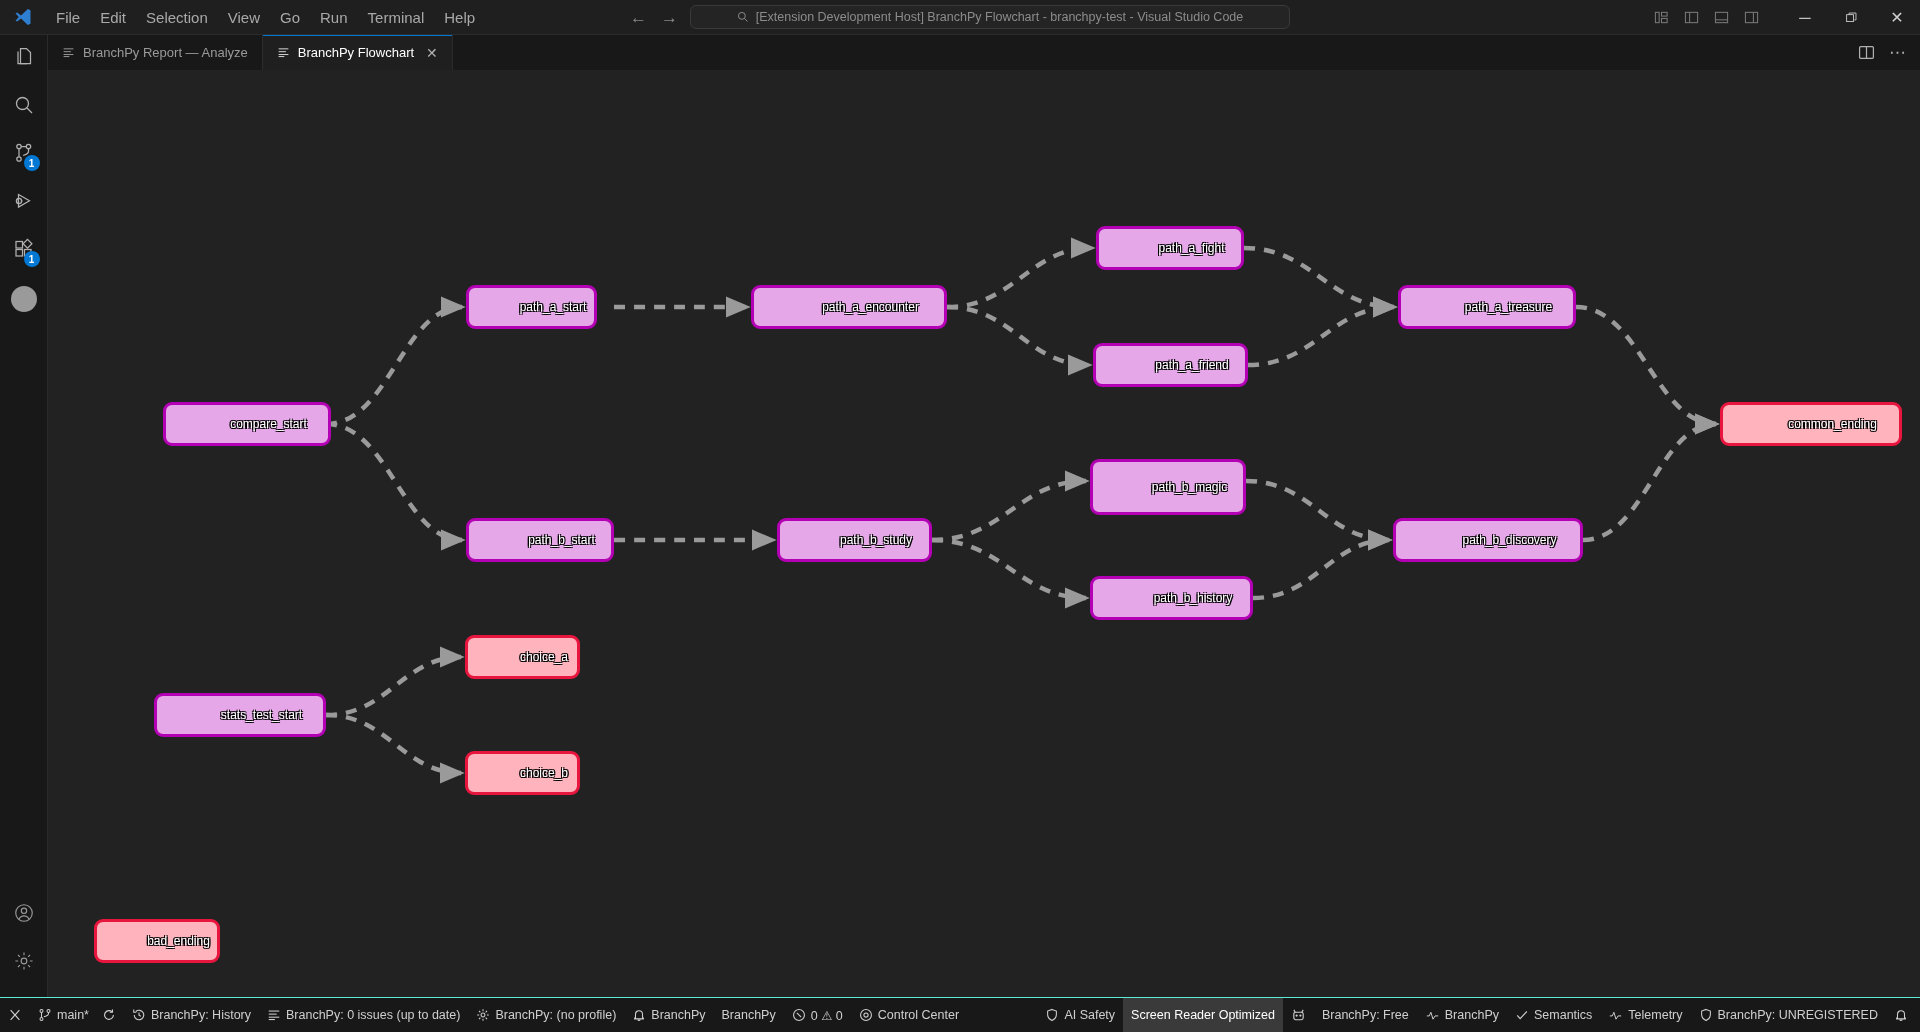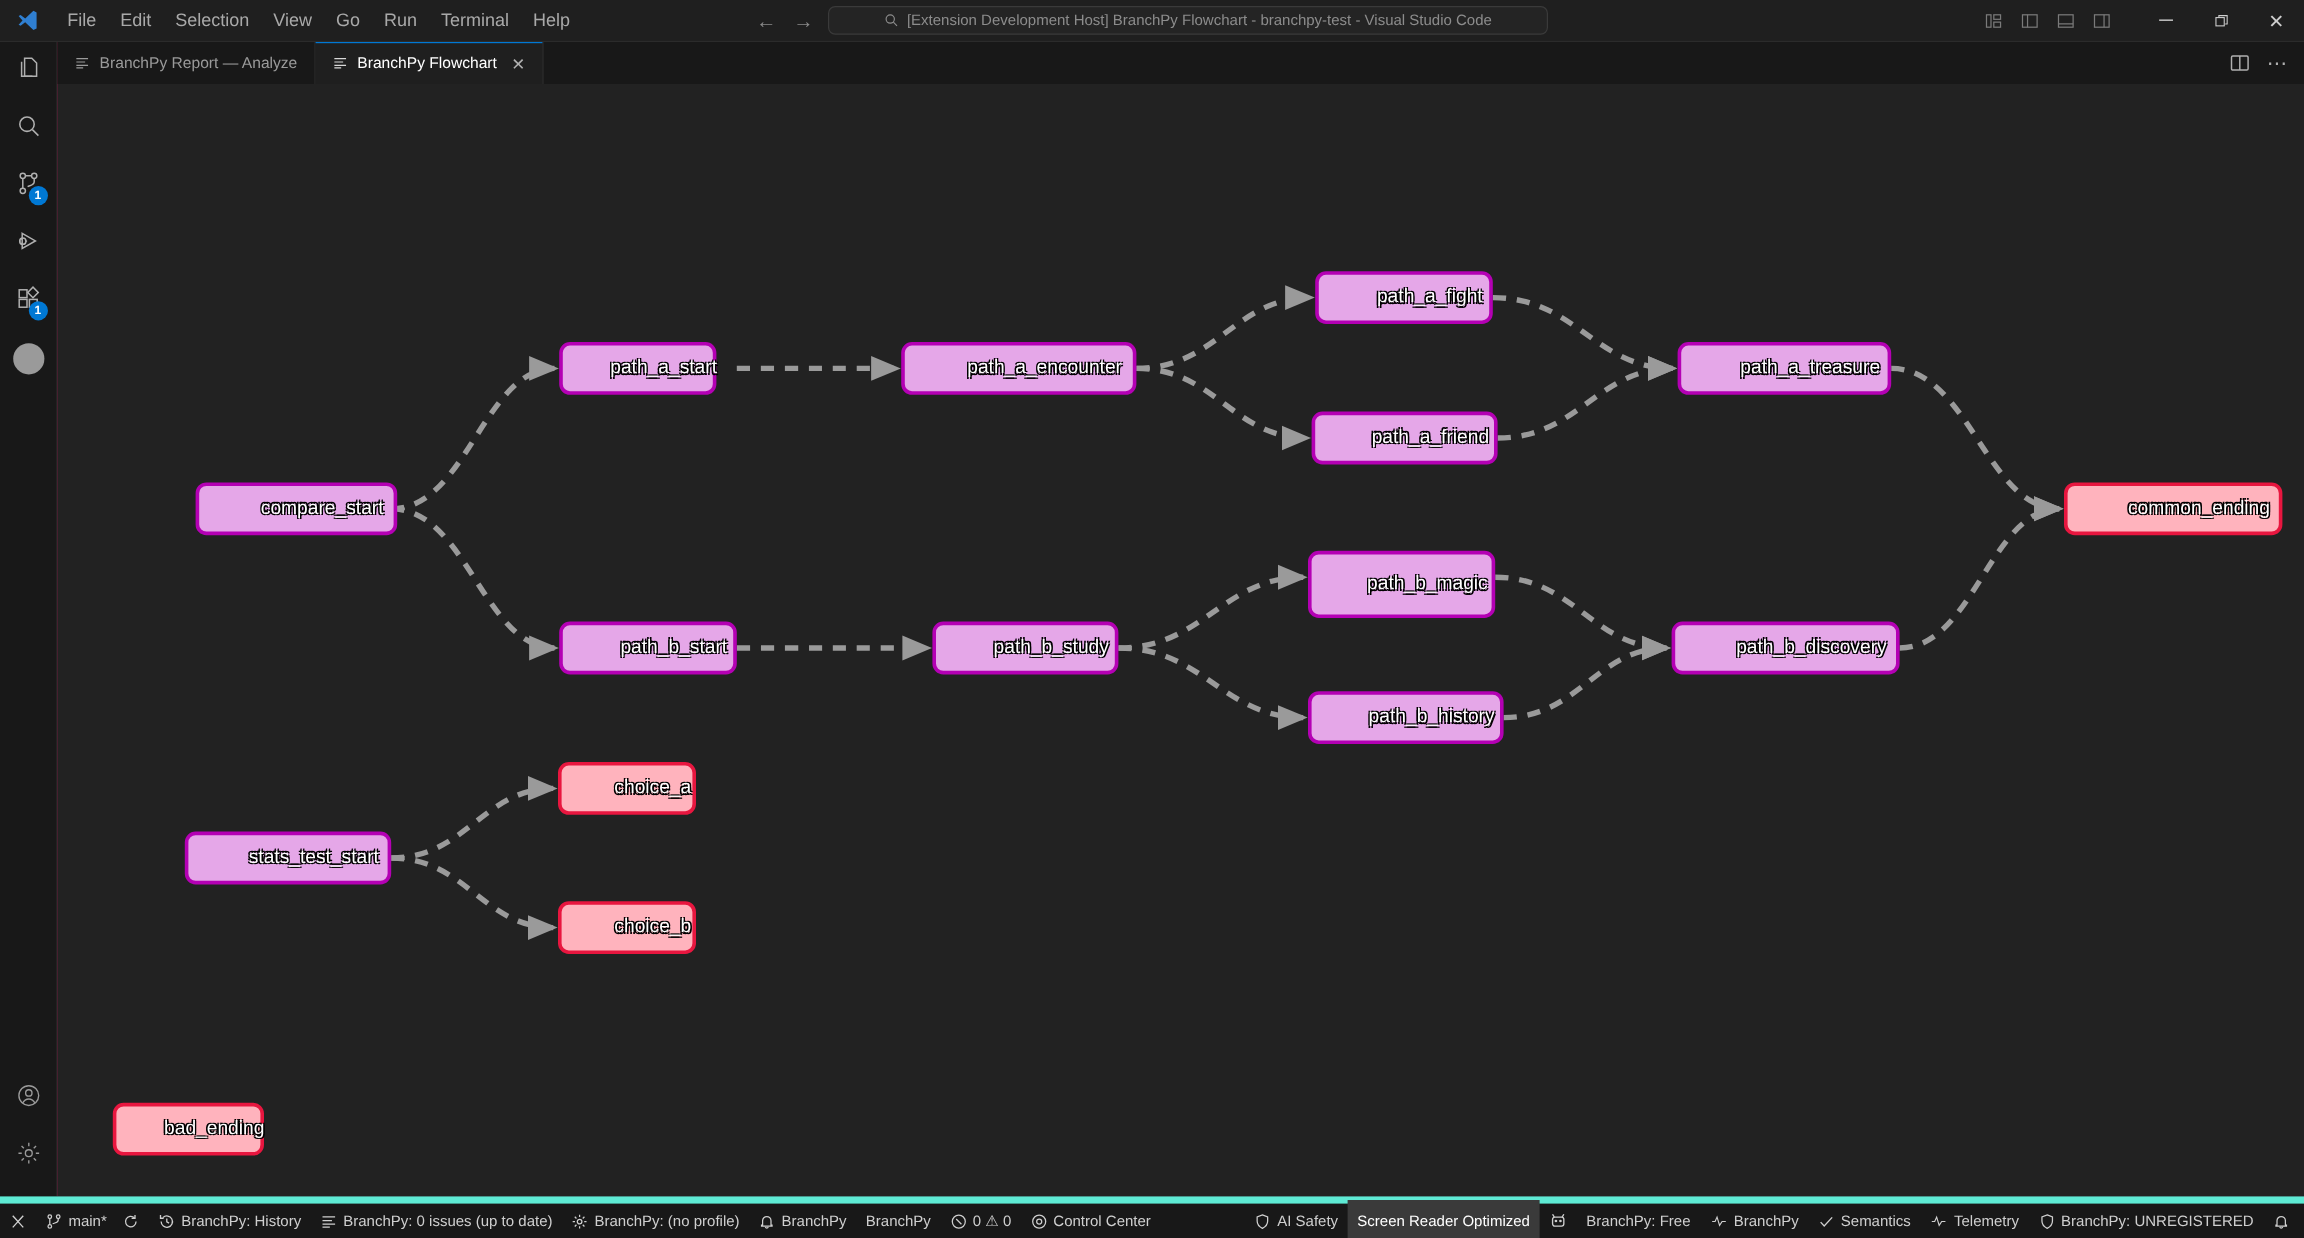--- a/index.html
+++ b/index.html
@@ -108,35 +108,35 @@
     padding: 2px 9px; display: flex; align-items: center; gap: 5px;
   }
 
   
   .canvas {
     flex: 1; position: relative; background: #222222; overflow: hidden;
   }
   .canvas svg.edges { position: absolute; left: 0; top: 0; }
   .node {
     position: absolute; display: flex; align-items: center; justify-content: center;
-    border-radius: 9px; font-size: 16px; white-space: nowrap;
+    border-radius: 9px; font-size: 12px; white-space: nowrap;
     color: #ffffff; font-family: "Liberation Sans", sans-serif;
     text-shadow: -1.2px -1.2px 0 #000, 1.2px -1.2px 0 #000,
                  -1.2px 1.2px 0 #000, 1.2px 1.2px 0 #000;
     z-index: 2;
     padding-left: 43px;
   }
   .node.purple { background: #e5a7e8; border: 3px solid #b400b4; }
   .node.red    { background: #ffb3bd; border: 3px solid #e8163f; }
 
   
   .statusbar {
     position: absolute; left: 0; bottom: 0; width: 1920px; height: 35px;
     background: #181818; display: flex; align-items: center;
-    color: #cfcfcf; font-size: 12.5px; border-top: 6px solid #5eead4;
+    color: #cfcfcf; font-size: 12.5px; border-top: 1px solid #5eead4;
   }
   .sb-group { display: flex; align-items: center; height: 35px; }
   .sb-item {
     display: flex; align-items: center; gap: 5px; padding: 0 8px;
     height: 35px; white-space: nowrap;
   }
   .sb-item.highlight { background: #3a3a3a; color: #ffffff; }
   .sb-spacer { flex: 1; }
   .ic { display: inline-flex; align-items: center; justify-content: center; }
 </style>

